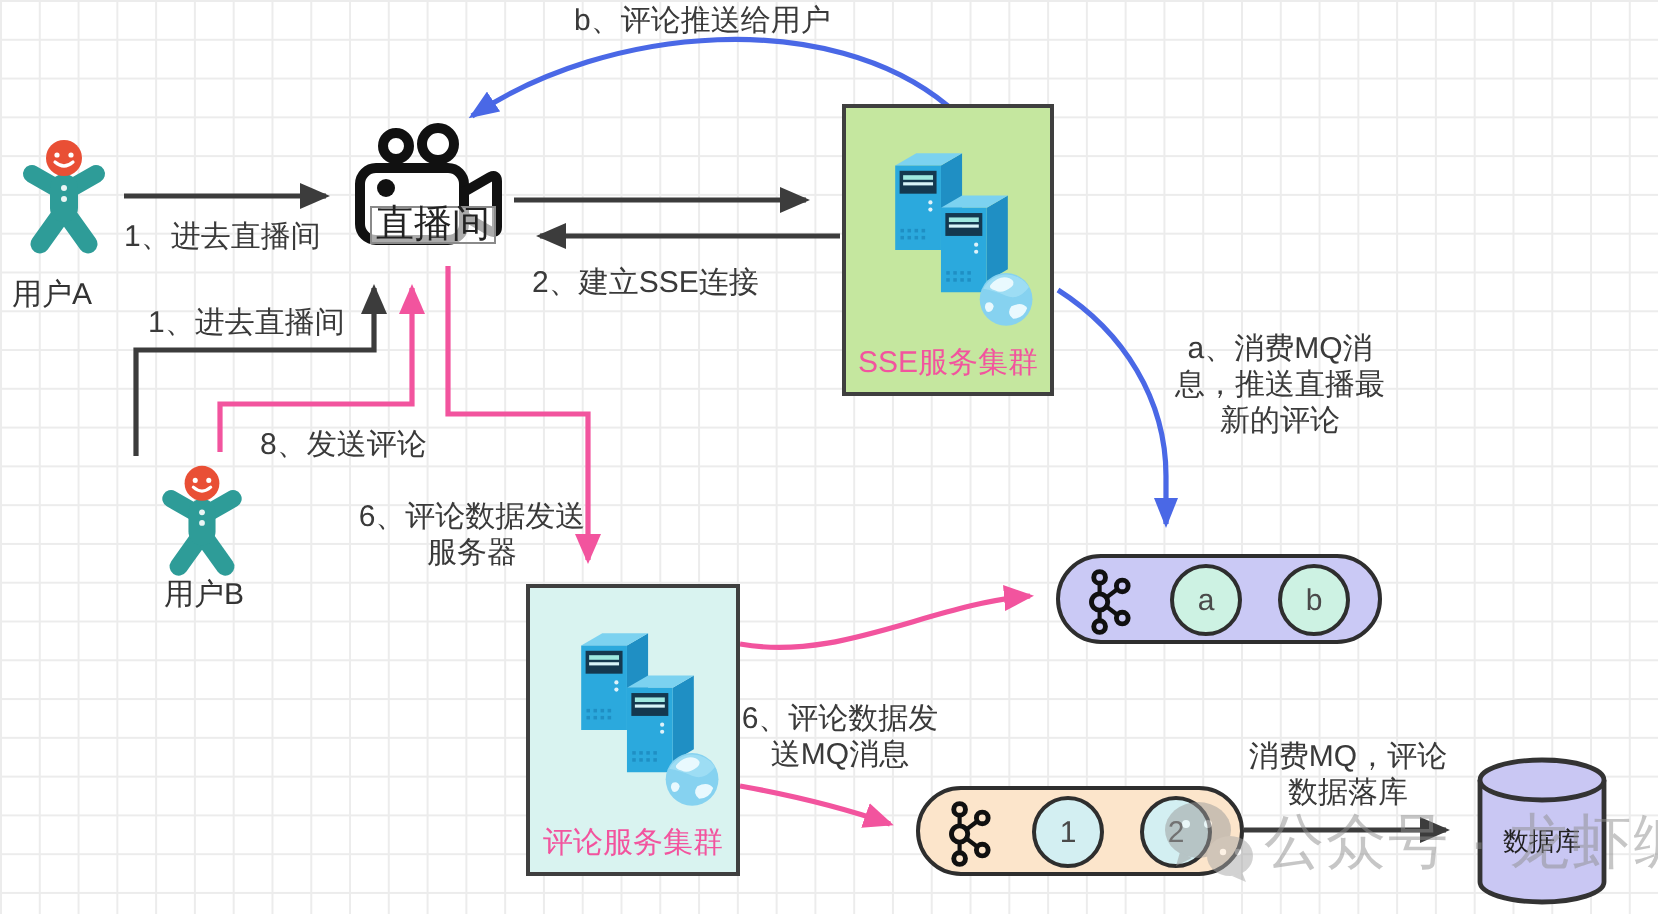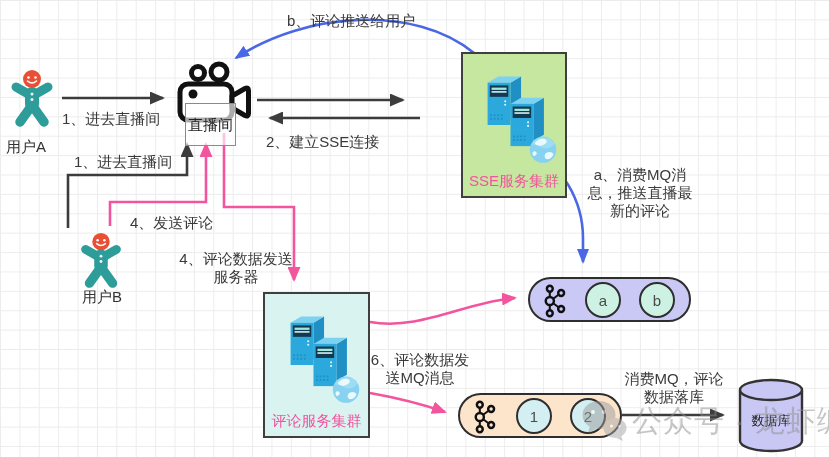--- a/index.html
+++ b/index.html
@@ -20,40 +20,40 @@
   }
   .lbl.wrap{white-space:normal;text-align:center;}
   .cluster{
     position:absolute;z-index:3;border:2px solid #3f3f3f;box-sizing:border-box;
     display:flex;flex-direction:column;align-items:center;
   }
   .cluster .cluster-label{
     position:absolute;bottom:5px;left:0;right:0;text-align:center;
     color:#f2549e;font-size:15px;
   }
-  .sse-bg{background:#c5e79f;margin-left:40px;}
+  .sse-bg{background:#c5e79f;}
   .cmt-bg{background:#d9f3f0;}
   .pill{
     position:absolute;z-index:3;border:2px solid #2e2e2e;border-radius:23px;
     box-sizing:border-box;
   }
   .pill-live{background:#cac9f5;}
   .pill-store{background:#fce5cb;}
   .kafka-wrap{position:absolute;left:12px;top:5px;}
   .part{
     position:absolute;top:3px;width:36px;height:36px;border:2px solid #2e2e2e;
     border-radius:50%;box-sizing:border-box;display:flex;align-items:center;
     justify-content:center;font-size:15px;color:#4a4a4a;
   }
   .part-mint{background:#cdf2e3;}
   .part-cyan{background:#d3eff2;}
   .actor-label{position:absolute;z-index:4;font-size:15px;color:#333;}
   .camera-text{
-    position:absolute;z-index:4;font-size:15px;color:#222;border:1px solid #8a8a8a;
-    padding:12px 2px;line-height:17px;background:rgba(255,255,255,.65);
+    position:absolute;z-index:4;font-size:19px;color:#222;border:1px solid #8a8a8a;
+    padding:0 2px;line-height:17px;background:rgba(255,255,255,.65);
   }
   .db-label{
     position:absolute;z-index:4;font-size:13px;color:#222;text-align:center;
   }
   #watermark{
     position:absolute;z-index:6;display:flex;align-items:center;gap:4px;
     pointer-events:none;opacity:.5;
   }
   #watermark .wm-text{
     font-size:30px;color:#8f8f8f;white-space:nowrap;letter-spacing:1px;
@@ -240,24 +240,24 @@
   </div>
 
   <svg class="abs node" style="left:737px;top:377px" width="68" height="78" viewBox="0 0 68 78">
     <path d="M3,13 L3,64 A31,10 0 0 0 65,64 L65,13" fill="#c9c7f3" stroke="#333" stroke-width="2.4"></path>
     <ellipse cx="34" cy="13" rx="31" ry="10" fill="#c9c7f3" stroke="#333" stroke-width="2.4"></ellipse>
   </svg>
   <div class="db-label" style="left:741px;top:412px;width:60px">数据库</div>
 
   <div class="lbl" style="left:62px;top:110px">1、进去直播间</div>
   <div class="lbl" style="left:266px;top:133px">2、建立SSE连接</div>
-  <div class="lbl" style="left:287px;top:12px">b、评论推送给用户</div>
+  <div class="lbl" style="left:287px;top:2px">b、评论推送给用户</div>
   <div class="lbl" style="left:74px;top:153px">1、进去直播间</div>
-  <div class="lbl" style="left:130px;top:214px">4、发送评论</div>
-  <div class="lbl wrap" style="left:176px;top:250px;width:120px">4、评论数据发送服务器</div>
+  <div class="lbl" style="left:130px;top:214px">8、发送评论</div>
+  <div class="lbl wrap" style="left:176px;top:250px;width:120px">6、评论数据发送服务器</div>
   <div class="lbl wrap" style="left:368px;top:351px;width:104px">6、评论数据发送MQ消息</div>
   <div class="lbl wrap" style="left:622px;top:370px;width:104px">消费MQ，评论数据落库</div>
   <div class="lbl wrap" style="left:583px;top:166px;width:114px">a、消费MQ消息，推送直播最新的评论</div>
 
   <div id="watermark" style="left:580px;top:399px">
     <svg width="48" height="44" viewBox="0 0 48 44">
       <ellipse cx="19" cy="16" rx="16.5" ry="14" fill="#9a9a9a"></ellipse>
       <path d="M10,27 l-2,7 l8,-4 z" fill="#9a9a9a"></path>
       <circle cx="13" cy="13" r="2" fill="#fff"></circle>
       <circle cx="24" cy="13" r="2" fill="#fff"></circle>

